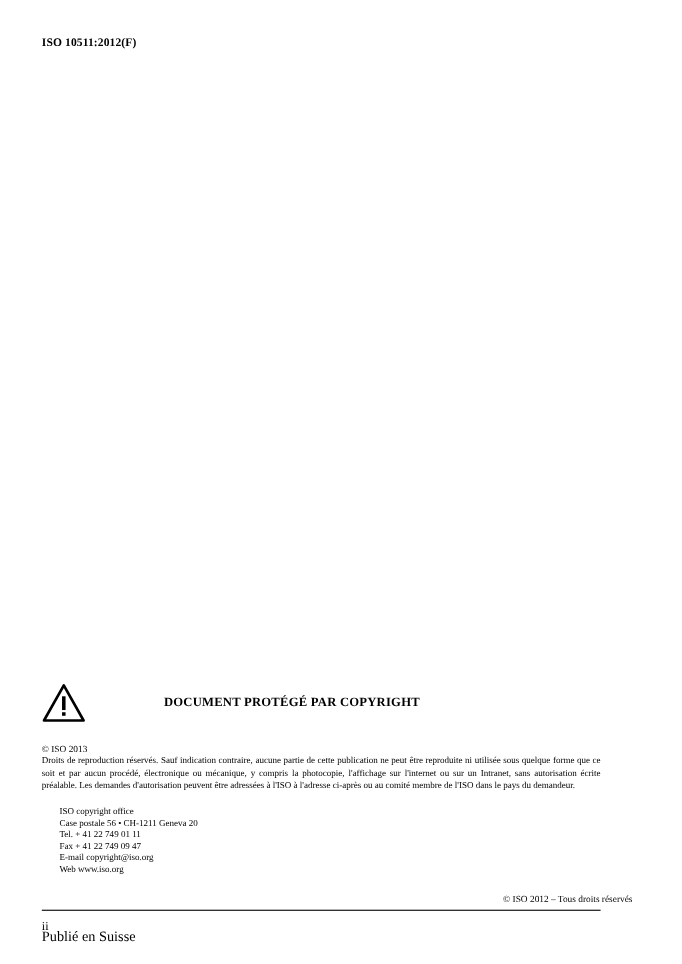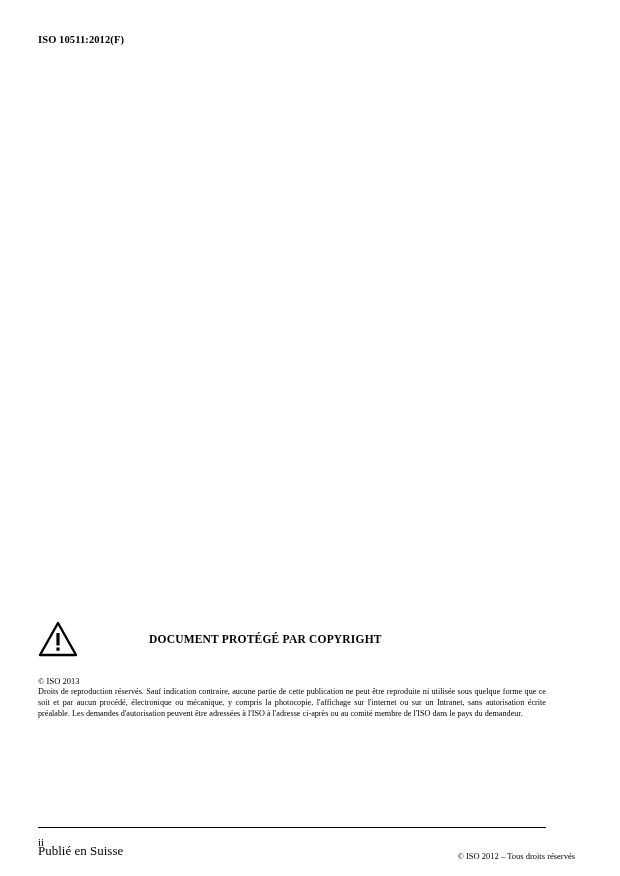--- a/index.html
+++ b/index.html
@@ -93,21 +93,21 @@
   }
   .footer-left {
     position: absolute;
     left: 38px;
     top: 836px;
     font-size: 11px;
   }
   .footer-right {
     position: absolute;
     right: 38px;
-    top: 851px;
+    top: 812px;
     font-size: 8.5px;
     text-align: right;
   }
   .addr-line {
     display: block;
     white-space: nowrap;
   }
 </style>
 </head>
 <body>
@@ -126,20 +126,28 @@
         </svg>
       </span>
       <span class="warn-title">DOCUMENT PROTÉGÉ PAR COPYRIGHT</span>
     </div>
   </div>
 
   <div class="copyright-year">©  ISO 2013</div>
 
   <div class="legal-text">Droits de reproduction réservés. Sauf indication contraire, aucune partie de cette publication ne peut être reproduite ni utilisée sous quelque forme que ce soit et par aucun procédé, électronique ou mécanique, y compris la photocopie, l'affichage sur l'internet ou sur un Intranet, sans autorisation écrite préalable. Les demandes d'autorisation peuvent être adressées à l'ISO à l'adresse ci-après ou au comité membre de l'ISO dans le pays du demandeur.</div>
 
+  <div class="address-block">
+    <span class="addr-line">ISO copyright office</span>
+    <span class="addr-line">Case postale 56 • CH-1211 Geneva 20</span>
+    <span class="addr-line">Tel. + 41 22 749 01 11</span>
+    <span class="addr-line">Fax + 41 22 749 09 47</span>
+    <span class="addr-line">E-mail copyright@iso.org</span>
+    <span class="addr-line">Web www.iso.org</span>
+  </div>
 
   <div class="published">Publié en Suisse</div>
 
   <div class="footer-rule"></div>
 
   <div class="footer-left">ii</div>
 
   <div class="footer-right">© ISO 2012 – Tous droits réservés</div>
 
 </div>

